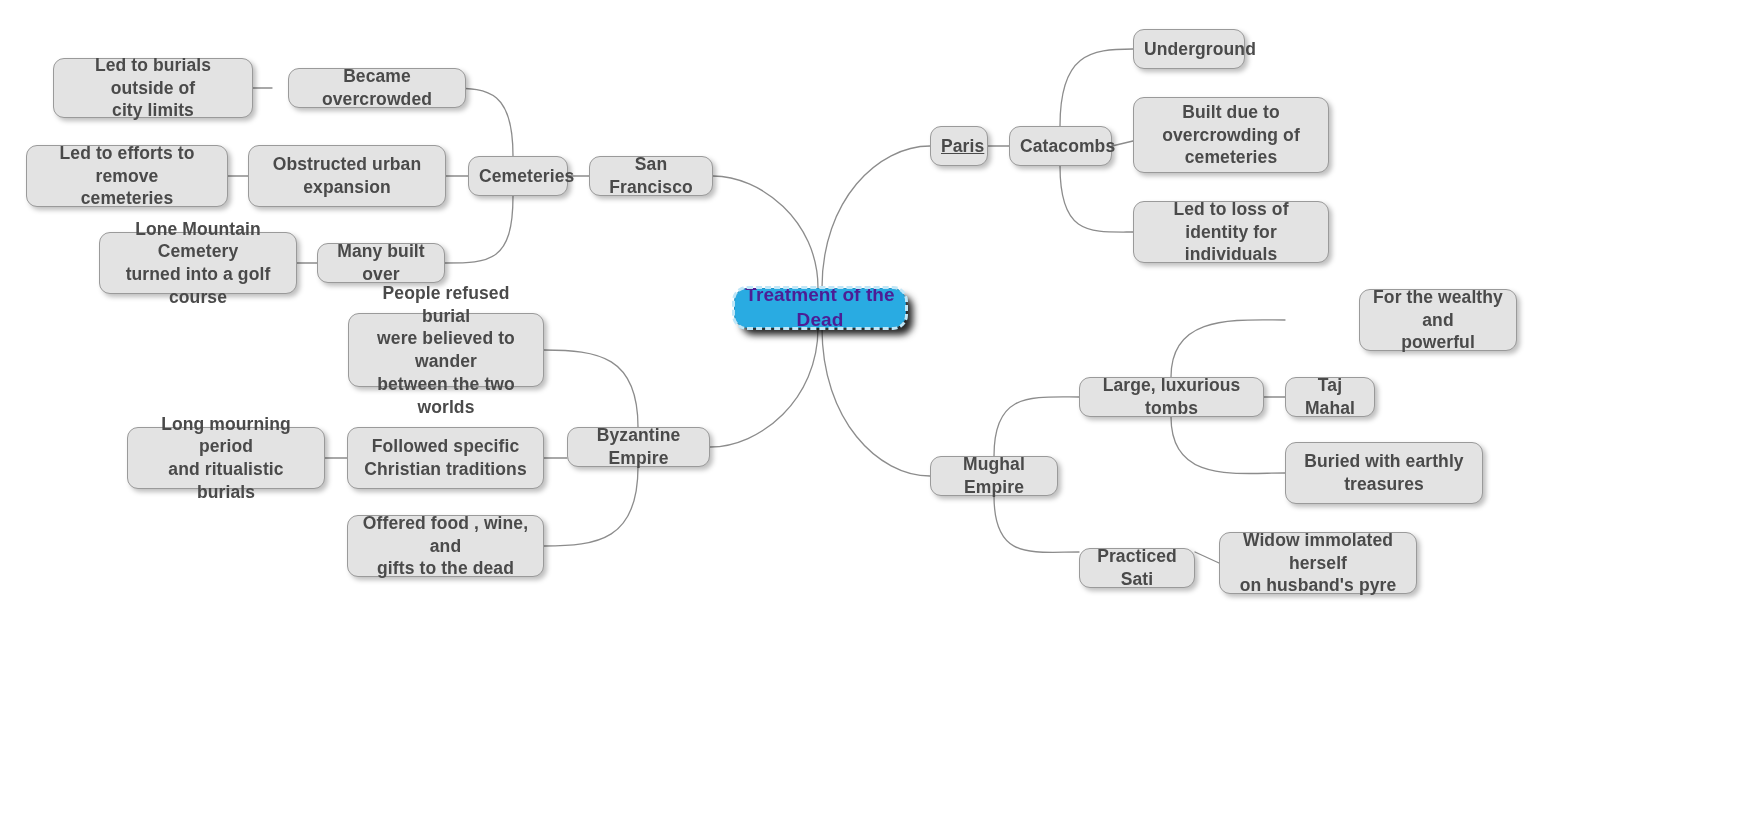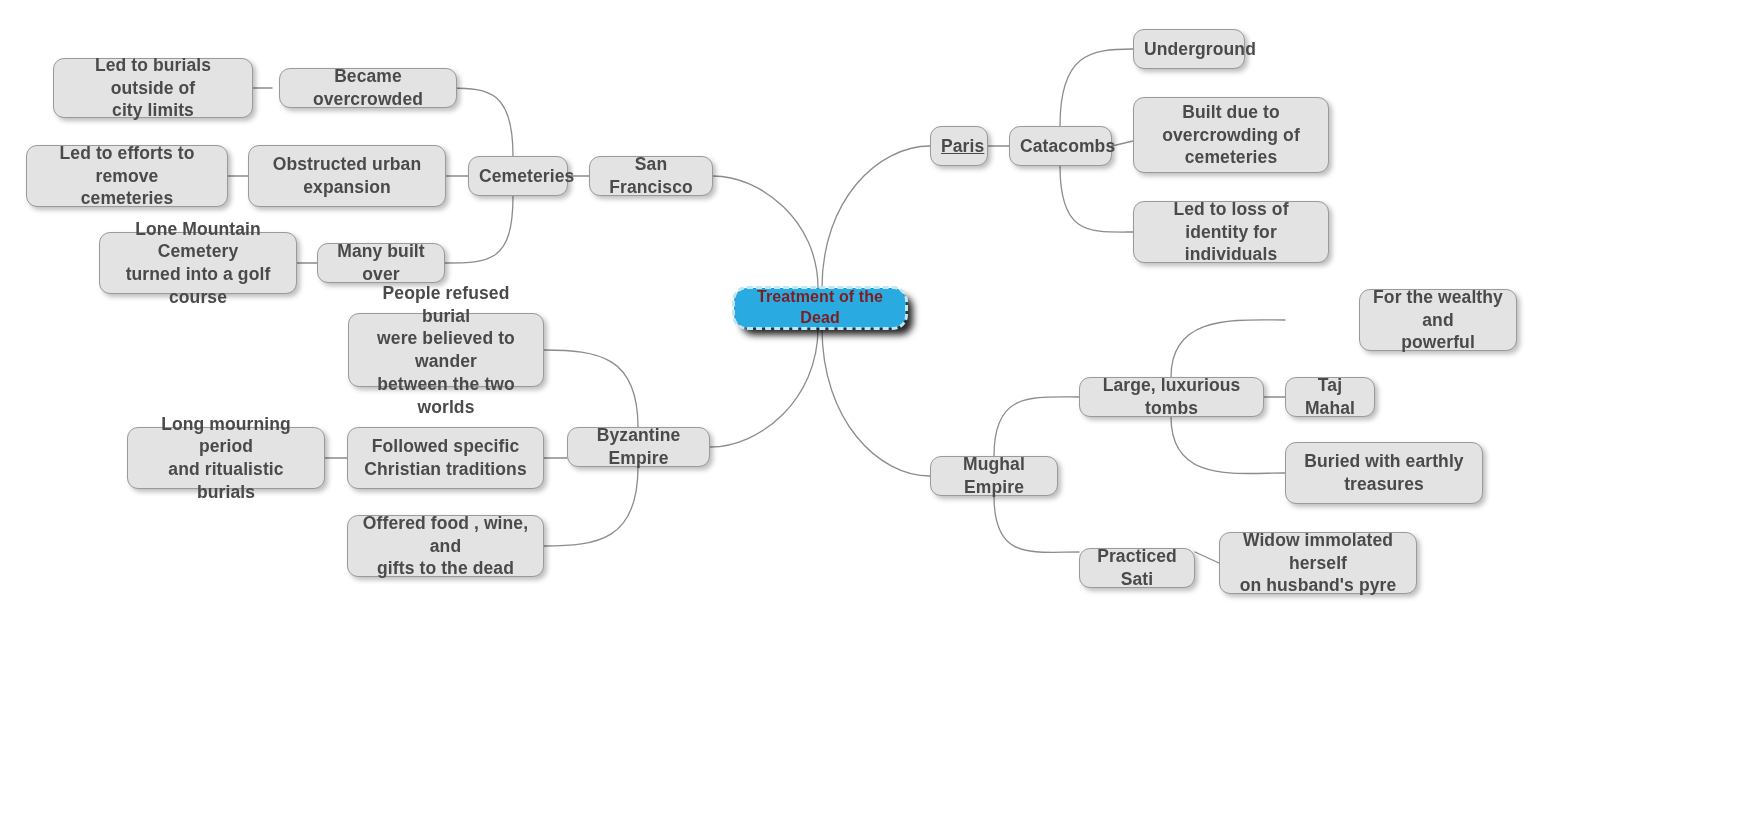--- a/index.html
+++ b/index.html
@@ -42,22 +42,22 @@
     font-weight: bold;
     line-height: 1.30;
     letter-spacing: 0.1px;
     padding: 2px 10px;
     box-shadow: 3px 3px 5px rgba(0,0,0,0.26);
     white-space: pre-line;
   }
   .node.central {
     background: #29abe2;
     border: 1px solid #1e94c6;
-    color: #7f1d1d;
-    font-size: 16px;
+    color: #4c1d95;
+    font-size: 19px;
     border-radius: 13px;
     box-shadow: 7px 7px 7px rgba(0,0,0,0.85);
     outline: 3px dashed #bfe6f7;
     outline-offset: -1px;
   }
   .node-label {
     display: block;
     width: 100%;
     white-space: pre-line;
   }
@@ -90,21 +90,21 @@
       <path d="M 1171,377 C 1171,314 1235,320 1285,320" fill="none" stroke="#8c8c8c" stroke-width="1.3" stroke-linecap="round"></path>
       <path d="M 1264,397 L 1285,397" fill="none" stroke="#8c8c8c" stroke-width="1.3" stroke-linecap="round"></path>
       <path d="M 1171,417 C 1171,483 1235,473 1285,473" fill="none" stroke="#8c8c8c" stroke-width="1.3" stroke-linecap="round"></path>
       <path d="M 994,496 C 994,560 1030,552 1079,552" fill="none" stroke="#8c8c8c" stroke-width="1.3" stroke-linecap="round"></path>
       <path d="M 1195,552 L 1219,563" fill="none" stroke="#8c8c8c" stroke-width="1.3" stroke-linecap="round"></path>
     </svg>
   <div id="node-layer">
       <div class="node central" style="left: 734px; top: 288px; width: 172px; height: 40px;"><span class="node-label">Treatment of the Dead</span></div>
       <div class="node" style="left: 589px; top: 156px; width: 124px; height: 40px;"><span class="node-label">San Francisco</span></div>
       <div class="node" style="left: 468px; top: 156px; width: 100px; height: 40px;"><span class="node-label">Cemeteries</span></div>
-      <div class="node" style="left: 279px; top: 68px; width: 178px; height: 40px;"><span class="node-label">Became overcrowded</span></div>
+      <div class="node" style="left: 288px; top: 68px; width: 178px; height: 40px;"><span class="node-label">Became overcrowded</span></div>
       <div class="node" style="left: 53px; top: 58px; width: 200px; height: 60px;"><span class="node-label">Led to burials outside of
 city limits</span></div>
       <div class="node" style="left: 248px; top: 145px; width: 198px; height: 62px;"><span class="node-label">Obstructed urban
 expansion</span></div>
       <div class="node" style="left: 26px; top: 145px; width: 202px; height: 62px;"><span class="node-label">Led to efforts to remove
 cemeteries</span></div>
       <div class="node" style="left: 317px; top: 243px; width: 128px; height: 40px;"><span class="node-label">Many built over</span></div>
       <div class="node" style="left: 99px; top: 232px; width: 198px; height: 62px;"><span class="node-label">Lone Mountain Cemetery
 turned into a golf course</span></div>
       <div class="node" style="left: 567px; top: 427px; width: 143px; height: 40px;"><span class="node-label">Byzantine Empire</span></div>

